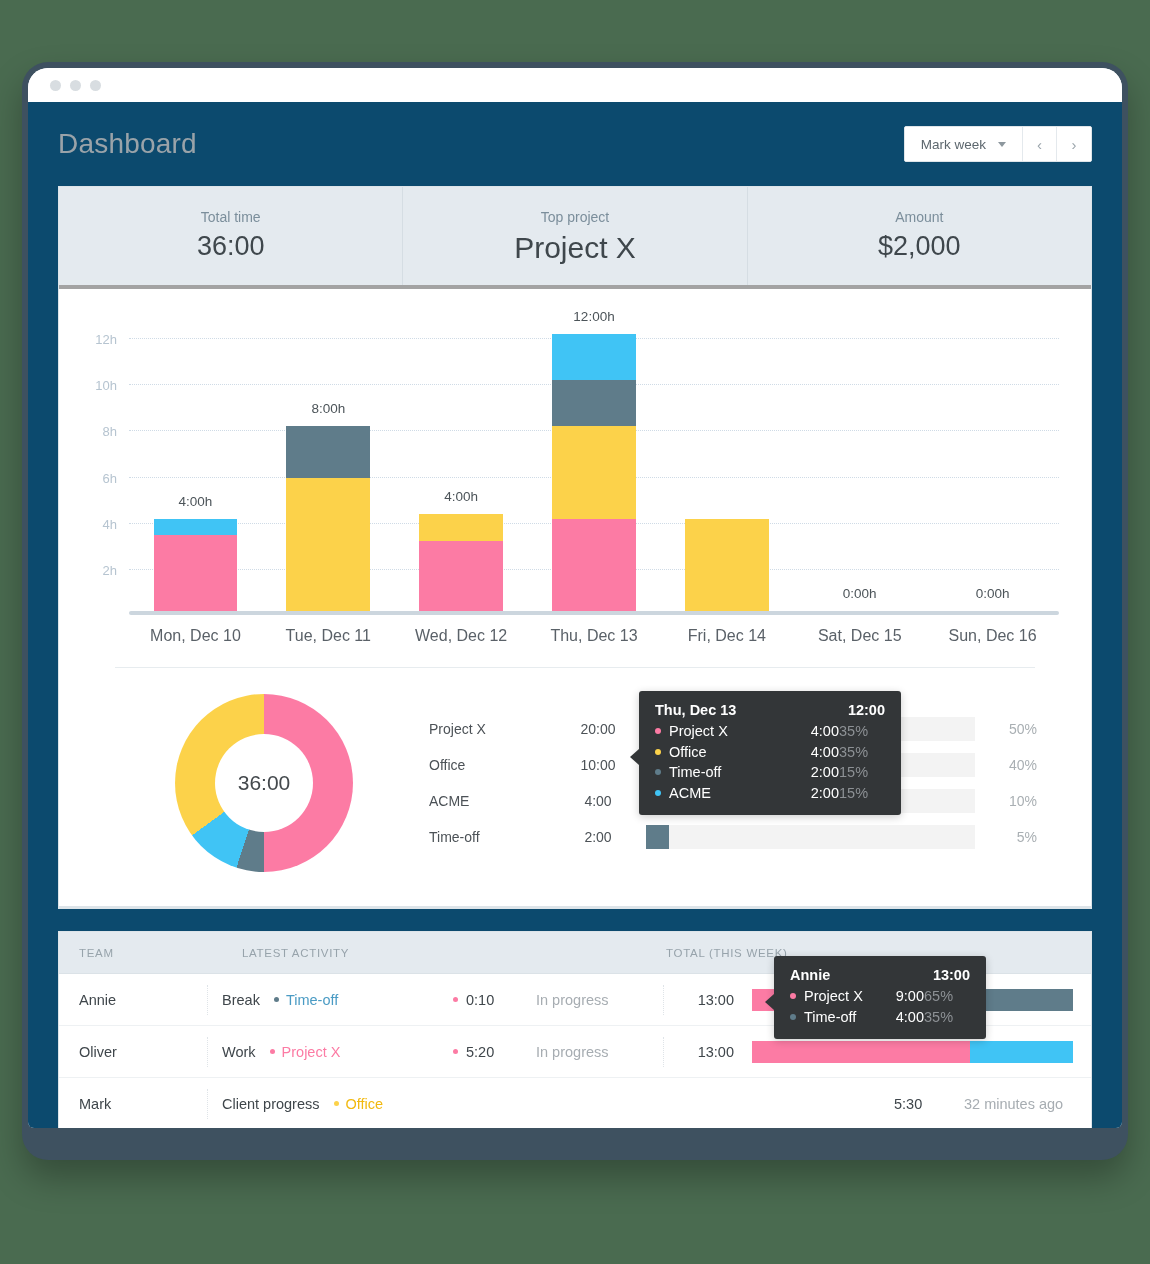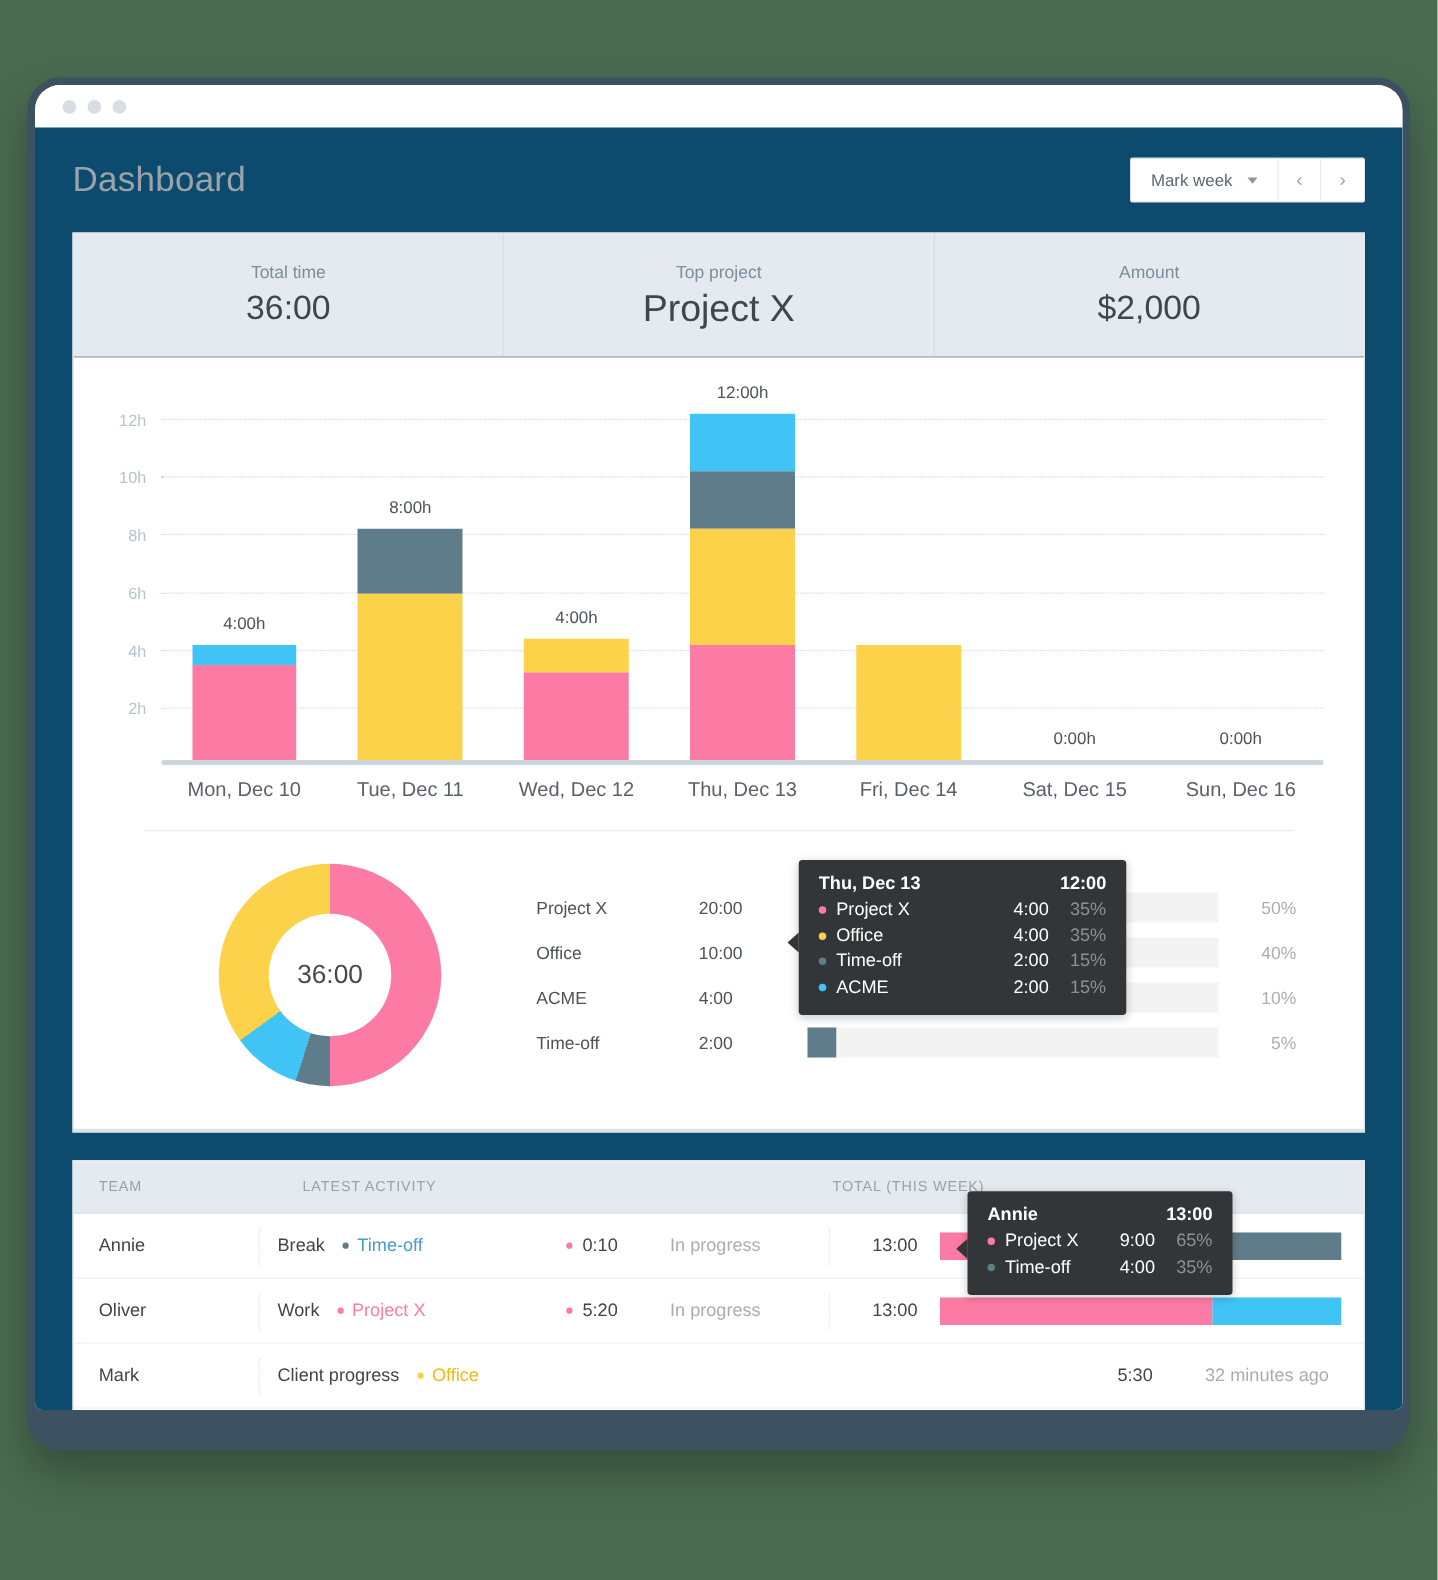--- a/index.html
+++ b/index.html
@@ -103,21 +103,21 @@
   #main-card {
     background: #fff;
     border: 1px solid #dde4e9;
     border-bottom: 3px solid #dde4e9;
   }
 
   
   #summary {
     display: flex;
     background: #e4eaef;
-    border-bottom: 1px solid #a3a3a3;
+    border-bottom: 4px solid #a3a3a3;
   }
   .summary-card {
     flex: 1;
     text-align: center;
     padding: 22px 0 20px 0;
     border-right: 1px solid #d5dde3;
   }
   .summary-card:last-child { border-right: none; }
   .summary-label { font-size: 14px; color: #7b8e9b; margin-bottom: 6px; }
   .summary-value { font-size: 27px; color: #3f474c; font-weight: 400; }
@@ -215,21 +215,21 @@
     align-items: center;
     font-size: 14.5px;
     line-height: 1.42;
   }
   .tt-dot {
     width: 6px; height: 6px; border-radius: 50%;
     margin-right: 8px; flex: none;
   }
   .tt-name { flex: 1; white-space: nowrap; }
   .tt-val { text-align: right; min-width: 48px; }
-  .tt-pct { text-align: right; min-width: 46px; color: #8d9195; }
+  .tt-pct { min-width: 46px; color: #8d9195; }
   .tt-arrow {
     position: absolute;
     width: 0; height: 0;
     border-top: 8px solid transparent;
     border-bottom: 8px solid transparent;
     border-right: 9px solid #333638;
     left: -9px;
   }
 
   
@@ -268,21 +268,21 @@
   }
   #breakdown { flex: 1; padding-right: 14px; }
   .bd-row {
     display: flex;
     align-items: center;
     height: 36px;
     margin-bottom: 0;
   }
   .bd-name { width: 130px; font-size: 14px; color: #4c5257; }
   .bd-time {
-    width: 78px; text-align: left; font-size: 14px; color: #4c5257;
+    width: 78px; text-align: center; font-size: 14px; color: #4c5257;
     margin-right: 9px;
   }
   .bd-track {
     flex: 1;
     height: 24px;
     background: #f3f3f3;
     position: relative;
   }
   .bd-fill { height: 100%; }
   .bd-pct {

